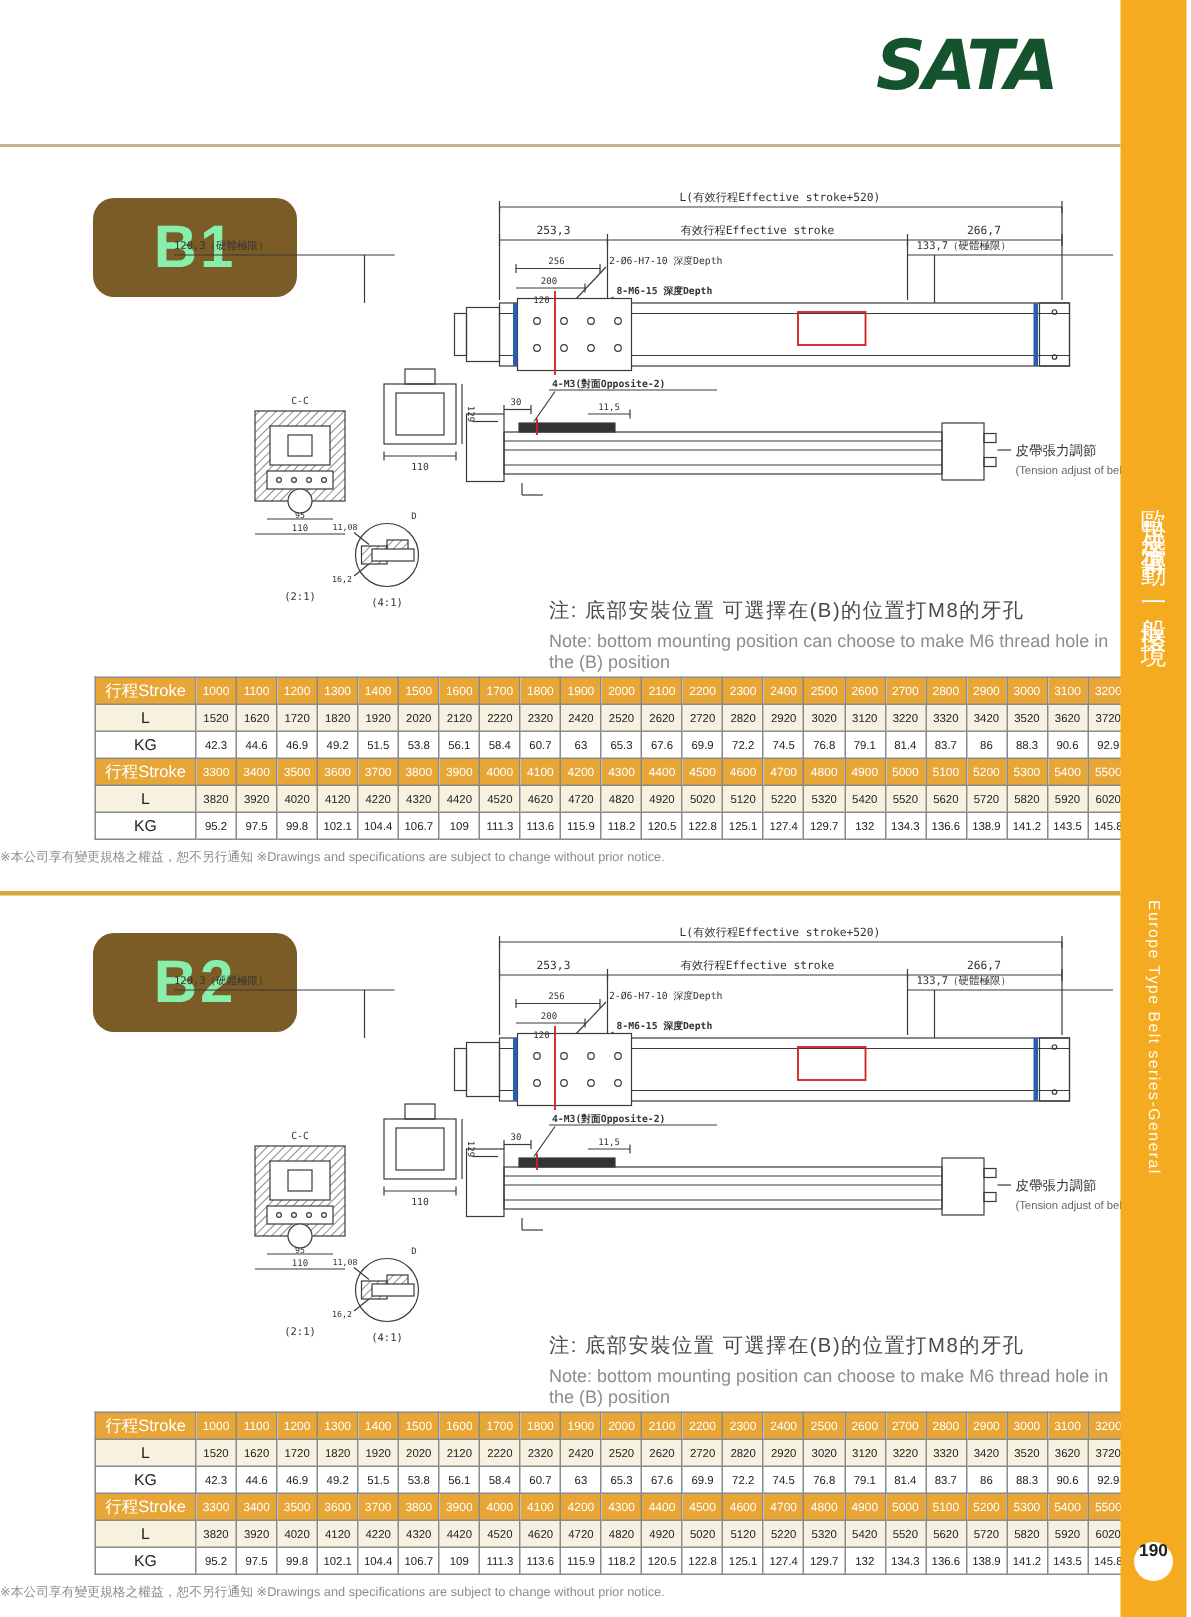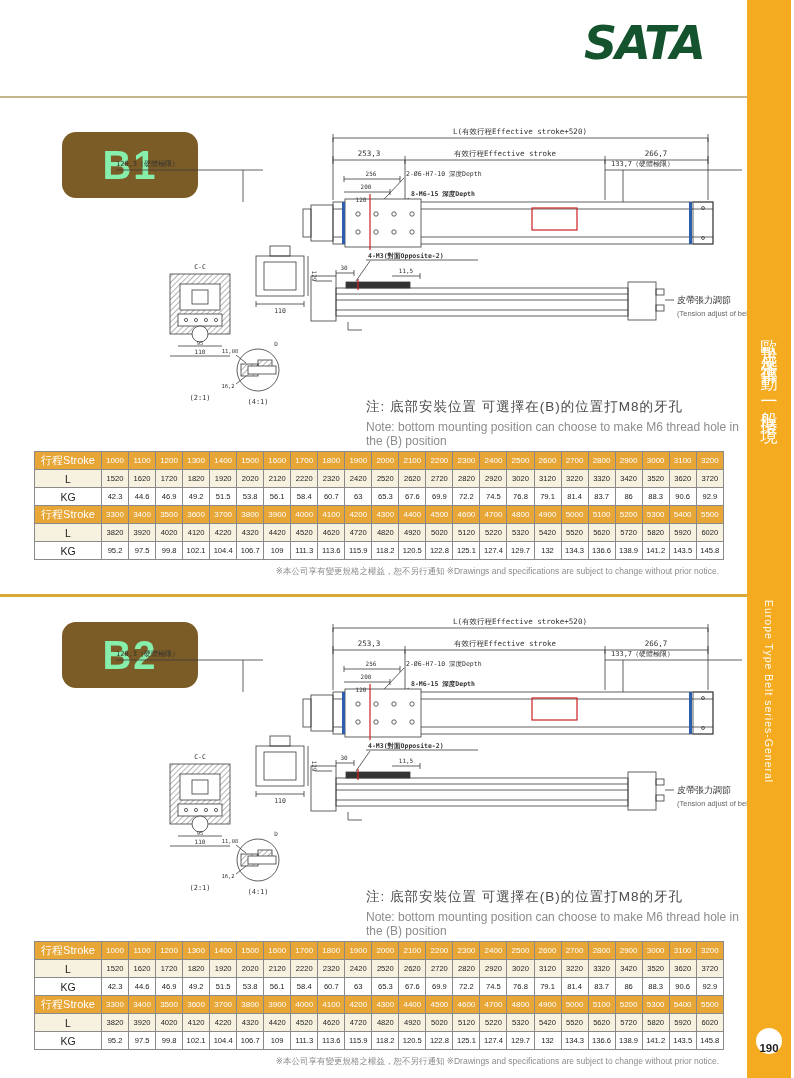--- a/index.html
+++ b/index.html
@@ -10,41 +10,41 @@
         font-style:italic;color:#14532d;letter-spacing:-2px;font-family:"DejaVu Sans",sans-serif;}
   .header-rule{position:absolute;top:96px;left:0;width:747px;height:2px;background:#C4B68C;}
   
   .sidebar{position:absolute;left:747px;top:0;width:44px;height:1078px;background:#F5AB1F;}
   .sidebar-cn{position:absolute;top:326px;left:50%;transform:translateX(-50%);
         writing-mode:vertical-rl;color:#fff;font-size:17px;letter-spacing:7px;line-height:1;}
   .sidebar-en{position:absolute;top:600px;left:50%;transform:translateX(-50%);
         writing-mode:vertical-rl;color:rgba(255,255,255,.95);font-size:10.5px;letter-spacing:1px;}
   .page-badge{position:absolute;left:50%;transform:translateX(-50%);top:1028px;width:26px;height:26px;
         border-radius:50%;background:#fff;color:#222;font-size:11.5px;font-weight:bold;
-        display:flex;align-items:flex-end;justify-content:center;}
+        display:flex;align-items:flex-start;justify-content:center;}
   
   .model-section{position:absolute;left:0;width:747px;height:488px;}
   #section-b1{top:110px;} #section-b2{top:600px;}
   .model-banner{position:absolute;left:62px;top:22px;width:136px;height:66px;background:#7B5C26;
         border-radius:14px;color:#86efac;display:flex;align-items:center;justify-content:center;
         font-size:40px;font-weight:bold;letter-spacing:2px;}
   .drawing{position:absolute;left:108px;top:8px;width:640px;height:300px;}
   .note{position:absolute;left:330px;top:288px;margin-left:36px;}
   .note-cn{font-size:13.5px;color:#4a4a4a;letter-spacing:1px;}
   .note-en{font-size:12px;color:#8c8c8c;margin-top:4px;}
-  .spec-wrap{position:absolute;left:34px;top:341px;}
+  .spec-wrap{position:absolute;left:63px;top:341px;}
   .spec{border-collapse:collapse;table-layout:fixed;width:690px;border:1.5px solid #777;}
   .spec td{border:1px solid #8a8a8a;text-align:center;font-size:7.6px;padding:0;height:17px;
         color:#222;white-space:nowrap;overflow:hidden;}
   .spec td.lbl{width:66px;font-size:10.5px;}
   .r-head td{background:#E7A636;color:#fff;font-size:8px;}
   .r-head td.lbl{font-size:11px;}
   .r-l td{background:#F7F2E0;}
   .r-kg td{background:#fff;}
-  .footnote{position:absolute;top:456px;left:0;width:719px;text-align:right;font-size:8.5px;color:#8c8c8c;}
+  .footnote{position:absolute;top:456px;left:0;width:719px;text-align:left;font-size:8.5px;color:#8c8c8c;}
   .divider{position:absolute;top:594px;left:0;width:747px;height:2.5px;background:#D9A936;}
   .svgdefs{position:absolute;width:0;height:0;}
   text{stroke:none;}
 </style>
 </head>
 <body>
 
 <svg class="svgdefs" aria-hidden="true">
   <defs>
     <pattern id="hatch" width="4" height="4" patternTransform="rotate(45)" patternUnits="userSpaceOnUse">

